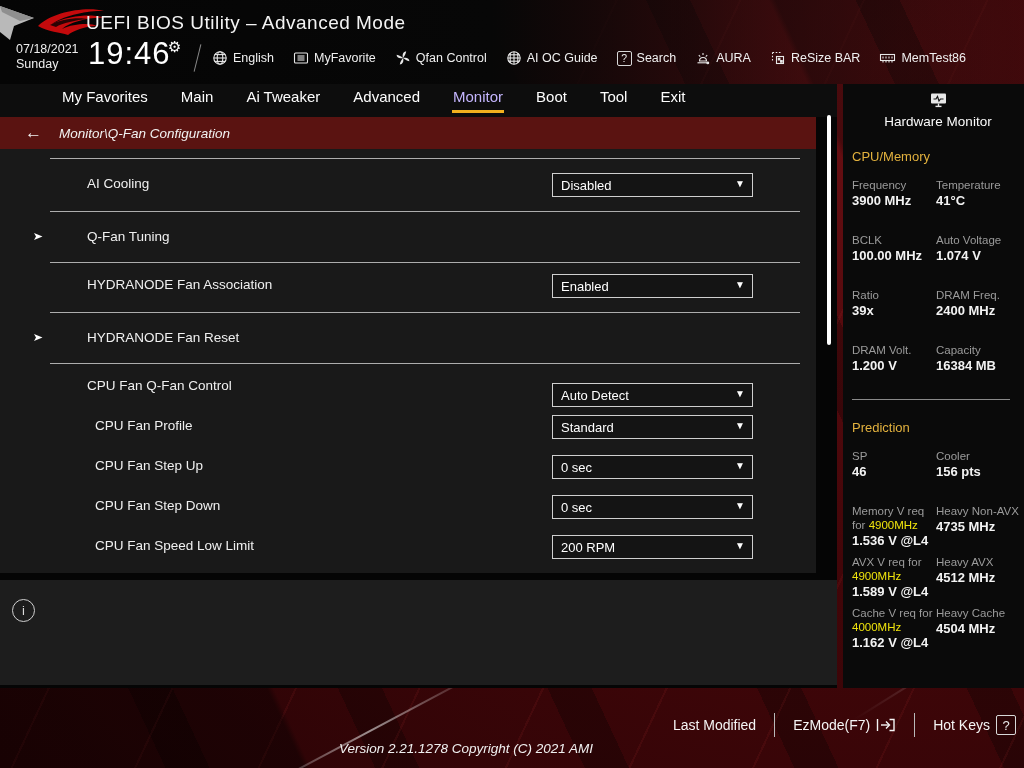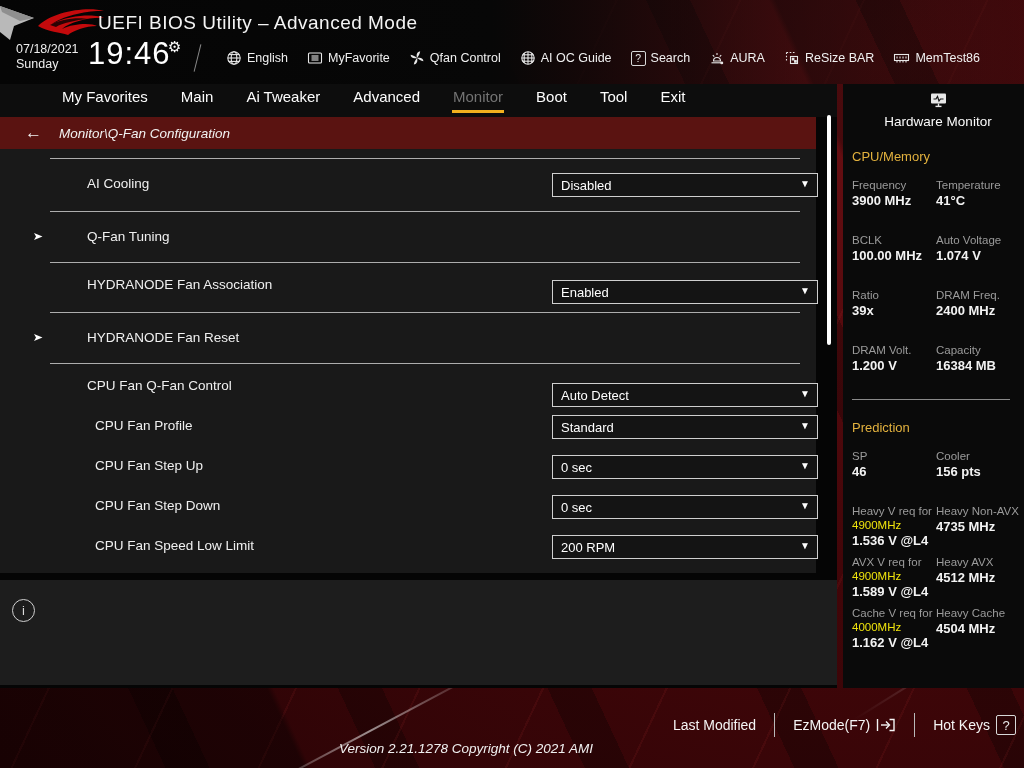--- a/index.html
+++ b/index.html
@@ -15,50 +15,50 @@
       repeating-linear-gradient(115deg, transparent 0 110px, rgba(255,70,70,.07) 110px 112px),
       repeating-linear-gradient(65deg, transparent 0 150px, rgba(0,0,0,.28) 150px 190px),
       radial-gradient(circle at 88% 6%, #701014 0%, #420609 45%, #260305 100%);
   }
   .streak{ position:absolute; pointer-events:none; background:linear-gradient(90deg,transparent,rgba(255,255,255,.55),transparent); height:1.5px; }
 
   
   .topbar{ position:absolute; left:0; top:0; width:1024px; height:84px;
     background:linear-gradient(90deg,#050505 0%,#070707 48%,rgba(8,8,8,.55) 72%,rgba(12,6,6,.12) 100%); }
   .rog-logo{ position:absolute; left:0; top:2px; width:160px; height:44px; }
-  .app-title{ position:absolute; left:86px; top:12px; font-size:19px; letter-spacing:.5px; color:#f4f4f4;margin-left:12px; }
+  .app-title{ position:absolute; left:86px; top:12px; font-size:19px; letter-spacing:.5px; color:#f4f4f4; }
 
   .clock{ position:absolute; left:16px; top:42px; font-size:12.5px; line-height:15px; color:#efefef; }
   .time{ position:absolute; left:88px; top:36px; font-size:31px; color:#fff; letter-spacing:1px; }
   .time-gear{ position:absolute; left:168px; top:38px; font-family:"DejaVu Sans", sans-serif; font-size:15px; color:#fff; }
   .vdiv{ position:absolute; left:197px; top:44px; width:1px; height:28px; background:#8a8a8a; transform:rotate(14deg); }
 
-  .toolbar{ position:absolute; left:226px; top:46px; height:24px; display:flex; align-items:center; gap:19px;text-align:right; }
+  .toolbar{ position:absolute; left:212px; top:46px; height:24px; display:flex; align-items:center; gap:19px;text-align:right; }
   .tool-item{ display:flex; align-items:center; gap:5px; font-size:12.5px; color:#f0f0f0; white-space:nowrap; cursor:pointer; }
   .tool-item svg{ display:block; }
   .qbox{ display:inline-flex; align-items:center; justify-content:center; width:15px; height:15px;
     border:1px solid #d8d8d8; border-radius:2px; font-size:10.5px; color:#e8e8e8; }
 
   
   .main-col{ position:absolute; left:0; top:84px; width:837px; height:604px; background:#050505; }
   .tabbar{ position:absolute; left:0; top:0; width:837px; height:33px; background:#0d0d0d;
     display:flex; align-items:flex-start; gap:31px; padding-left:61px; }
   .tab{ font-size:15px; color:#fdfdfd; padding:4px 1px 5px; cursor:pointer; border-bottom:3px solid transparent; }
-  .tab.active{ color:#737373; border-bottom-color:#f2b01e; }
+  .tab.active{ color:#c4b5fd; border-bottom-color:#f2b01e; }
 
   .breadcrumb{ position:absolute; left:0; top:33px; width:816px; height:32px; background:#5a1311;
     display:flex; align-items:center; }
   .back-arrow{ margin-left:25px; font-size:17px; color:#f2f2f2; cursor:pointer; }
   .crumb-label{ margin-left:17px; font-size:13.5px; color:#f2f2f2;font-style:italic; }
 
   .panel{ position:absolute; left:0; top:65px; width:816px; height:424px; background:#191919; }
   .sep{ position:absolute; left:50px; width:750px; height:1px; background:#adadad; }
   .row-label{ position:absolute; font-size:13.5px; color:#f0f0f0;margin-left:36px; }
   .row-arrow{ position:absolute; width:11px; height:11px; }
-  .dropdown{ position:absolute; left:552px; width:266px; height:24px; background:#141414;
+  .dropdown{ position:absolute; left:552px; width:201px; height:24px; background:#141414;
     border:1.5px solid #cfcfcf; display:flex; align-items:center; cursor:pointer; }
   .dropdown .val{ margin-left:8px; font-size:13px; color:#fff; }
   .dropdown .caret{ position:absolute; right:7px; top:4px; font-size:10px; color:#fff; }
 
   .scrollbar{ position:absolute; left:827px; top:31px; width:4px; height:230px; background:#fff; border-radius:2px; }
 
   .info-panel{ position:absolute; left:0; top:496px; width:837px; height:105px; background:#1d1d1d; }
   .info-icon{ position:absolute; left:12px; top:19px; width:23px; height:23px; border:1.5px solid #cfcfcf;
     border-radius:50%; display:flex; align-items:center; justify-content:center; font-size:13px; color:#dcdcdc; }
 
@@ -214,21 +214,21 @@
         <span class="val">Disabled</span>
         <span class="caret">▼</span>
       </div>
 
       <svg class="row-arrow" style="left:33px; top:82px" viewBox="0 0 11 11">
           <path d="M1 2 L9.5 5.5 L1 9 L3 5.5 Z" fill="#fff"></path>
         </svg>
       <div class="row-label" style="left:51px; top:80px">Q-Fan Tuning</div>
 
       <div class="row-label" style="left:51px; top:128px">HYDRANODE Fan Association</div>
-      <div class="dropdown" style="top:131px">
+      <div class="dropdown" style="top:125px">
         <span class="val">Enabled</span>
         <span class="caret">▼</span>
       </div>
 
       <svg class="row-arrow" style="left:33px; top:183px" viewBox="0 0 11 11">
           <path d="M1 2 L9.5 5.5 L1 9 L3 5.5 Z" fill="#fff"></path>
         </svg>
       <div class="row-label" style="left:51px; top:181px">HYDRANODE Fan Reset</div>
 
       <div class="row-label" style="left:51px; top:229px">CPU Fan Q-Fan Control</div>
@@ -322,21 +322,21 @@
     <div class="stat-grid">
       <div class="stat">
         <div class="lbl">SP</div>
         <div class="val">46</div>
       </div>
       <div class="stat">
         <div class="lbl">Cooler</div>
         <div class="val">156 pts</div>
       </div>
       <div class="stat tight">
-        <div class="lbl"><span>Heavy V req for </span><span class="hl">4900MHz</span></div>
+        <div class="lbl"><span>Memory V req for </span><span class="hl">4900MHz</span></div>
         <div class="val">1.536 V @L4</div>
       </div>
       <div class="stat tight">
         <div class="lbl">Heavy Non-AVX</div>
         <div class="val">4735 MHz</div>
       </div>
       <div class="stat tight">
         <div class="lbl"><span>AVX V req for </span><span class="hl">4900MHz</span></div>
         <div class="val">1.589 V @L4</div>
       </div>

